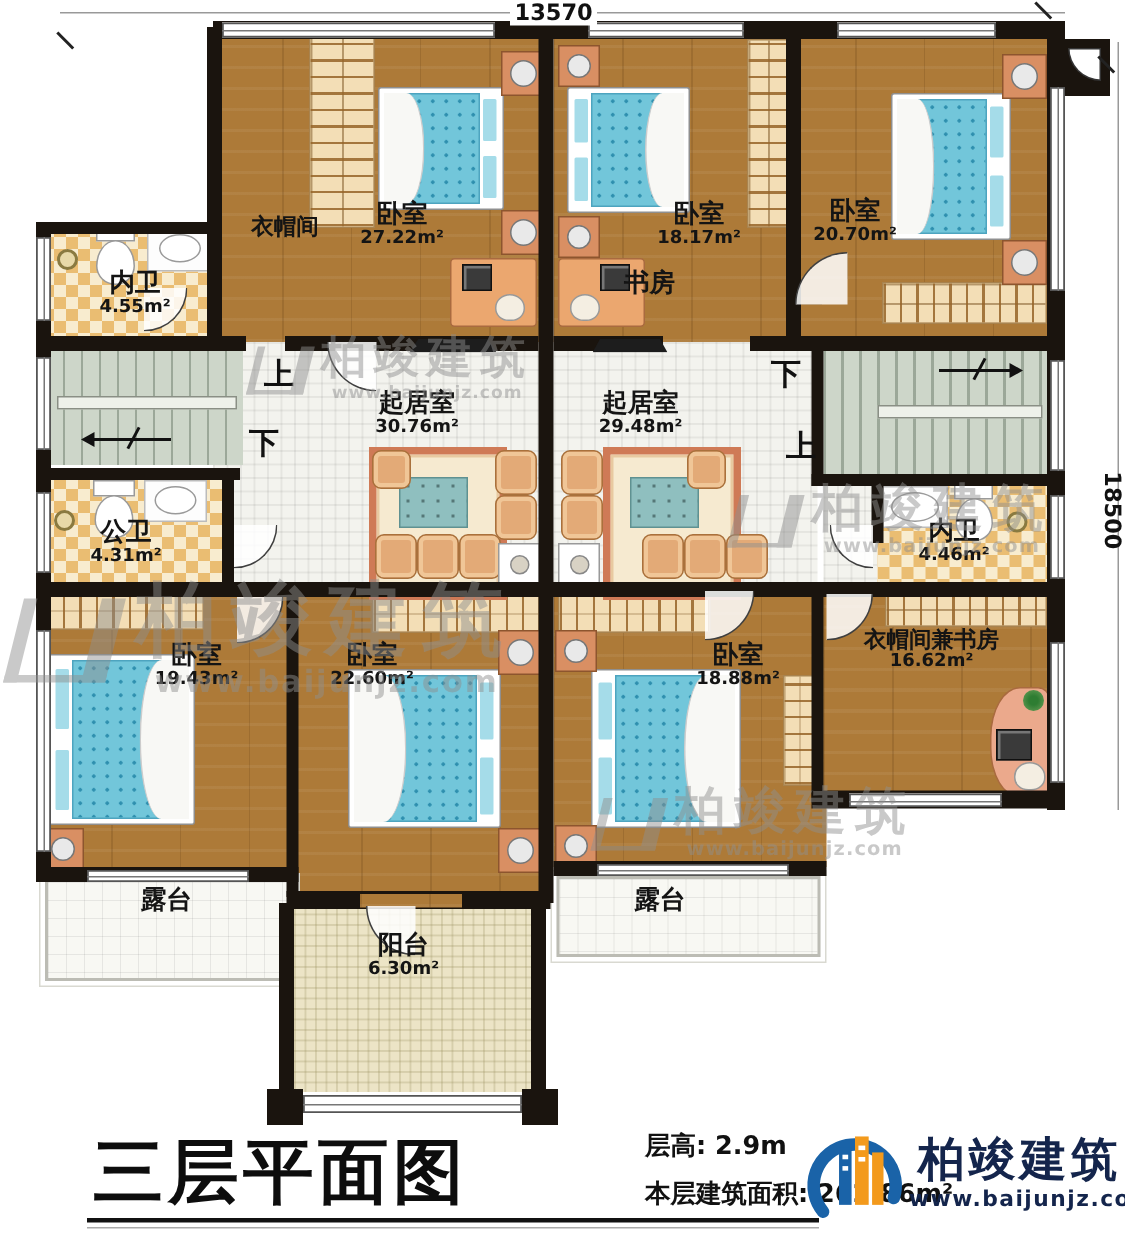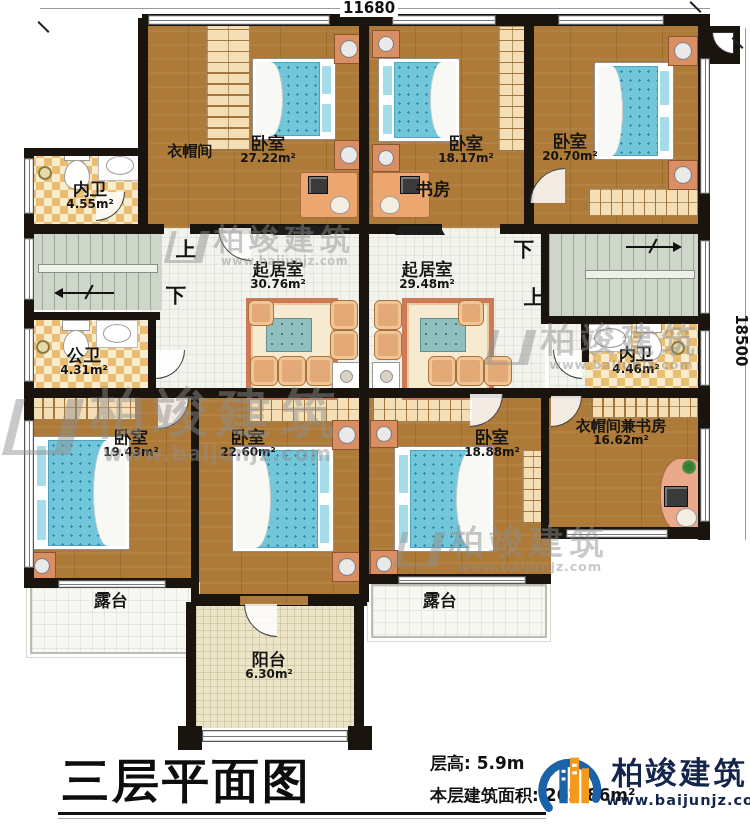--- a/index.html
+++ b/index.html
@@ -326,21 +326,21 @@
   <div class="lbl sm" style="left:621px;top:418px">
     <span class="nm">衣帽间兼书房</span>
     <span class="ar">16.62m²</span>
   </div>
   <div class="lbl" style="left:111px;top:591px">
     <span class="nm">露台</span>
   </div>
   <div class="lbl" style="left:440px;top:591px">
     <span class="nm">露台</span>
   </div>
-  <div class="lbl" style="left:269px;top:650px">
+  <div class="lbl" style="left:269px;top:621px">
     <span class="nm">阳台</span>
     <span class="ar">6.30m²</span>
   </div>
 
   <div class="stair-lbl" style="left:176px;top:236px">上</div>
   <div class="stair-lbl" style="left:166px;top:282px">下</div>
   <div class="stair-lbl" style="left:514px;top:236px">下</div>
   <div class="stair-lbl" style="left:524px;top:284px">上</div>
 
   <div class="wm" style="left:152px;top:224px;width:220px;font-size:30px">
@@ -371,27 +371,27 @@
     <span class="u">www.baijunjz.com</span>
       </span>
   </div>
 
   <div class="dim" style="left:40px;top:8px;width:670px;height:1px"></div>
   <div class="dim" style="left:745px;top:28px;width:1px;height:512px"></div>
   <div class="tick" style="left:36px;top:26px"></div>
   <div class="tick" style="left:688px;top:6px"></div>
   <div class="tick" style="left:730px;top:42px"></div>
   <div class="w" style="left:330px;top:14px;width:62px;height:12px"></div>
-  <div class="dimlbl" style="left:340px;top:0px">11680</div>
+  <div class="dimlbl" style="left:340px;top:0px">13570</div>
   <div class="dimlbl" style="left:712px;top:332px;transform:rotate(90deg);background:transparent">18500</div>
 
   <div class="title-main">三层平面图</div>
   <div class="r" style="left:58px;top:812px;width:488px;height:3px;background:#111;z-index:8"></div>
   <div class="r" style="left:58px;top:818px;width:488px;height:1px;background:#aaa;z-index:8"></div>
-  <div class="tbl" style="left:430px;top:752px">层高: 5.9m</div>
+  <div class="tbl" style="left:430px;top:752px">层高: 2.9m</div>
   <div class="tbl" style="left:430px;top:784px">本层建筑面积: 262.86m²</div>
   <svg class="brand-ico" viewBox="0 0 100 100">
     <path d="M22 80 A36 36 0 1 1 84 68" fill="none" stroke="#1a63a8" stroke-width="11" stroke-linecap="round"></path>
     <rect x="36" y="24" width="11" height="50" fill="#1a63a8"></rect>
     <rect x="50" y="14" width="12" height="60" fill="#f39a1c"></rect>
     <rect x="65" y="28" width="10" height="46" fill="#f39a1c"></rect>
     <rect x="39" y="30" width="5" height="4" fill="#fff"></rect>
       <rect x="39" y="40" width="5" height="4" fill="#fff"></rect>
     <rect x="53" y="22" width="6" height="4" fill="#fff"></rect>
       <rect x="53" y="32" width="6" height="4" fill="#fff"></rect>

